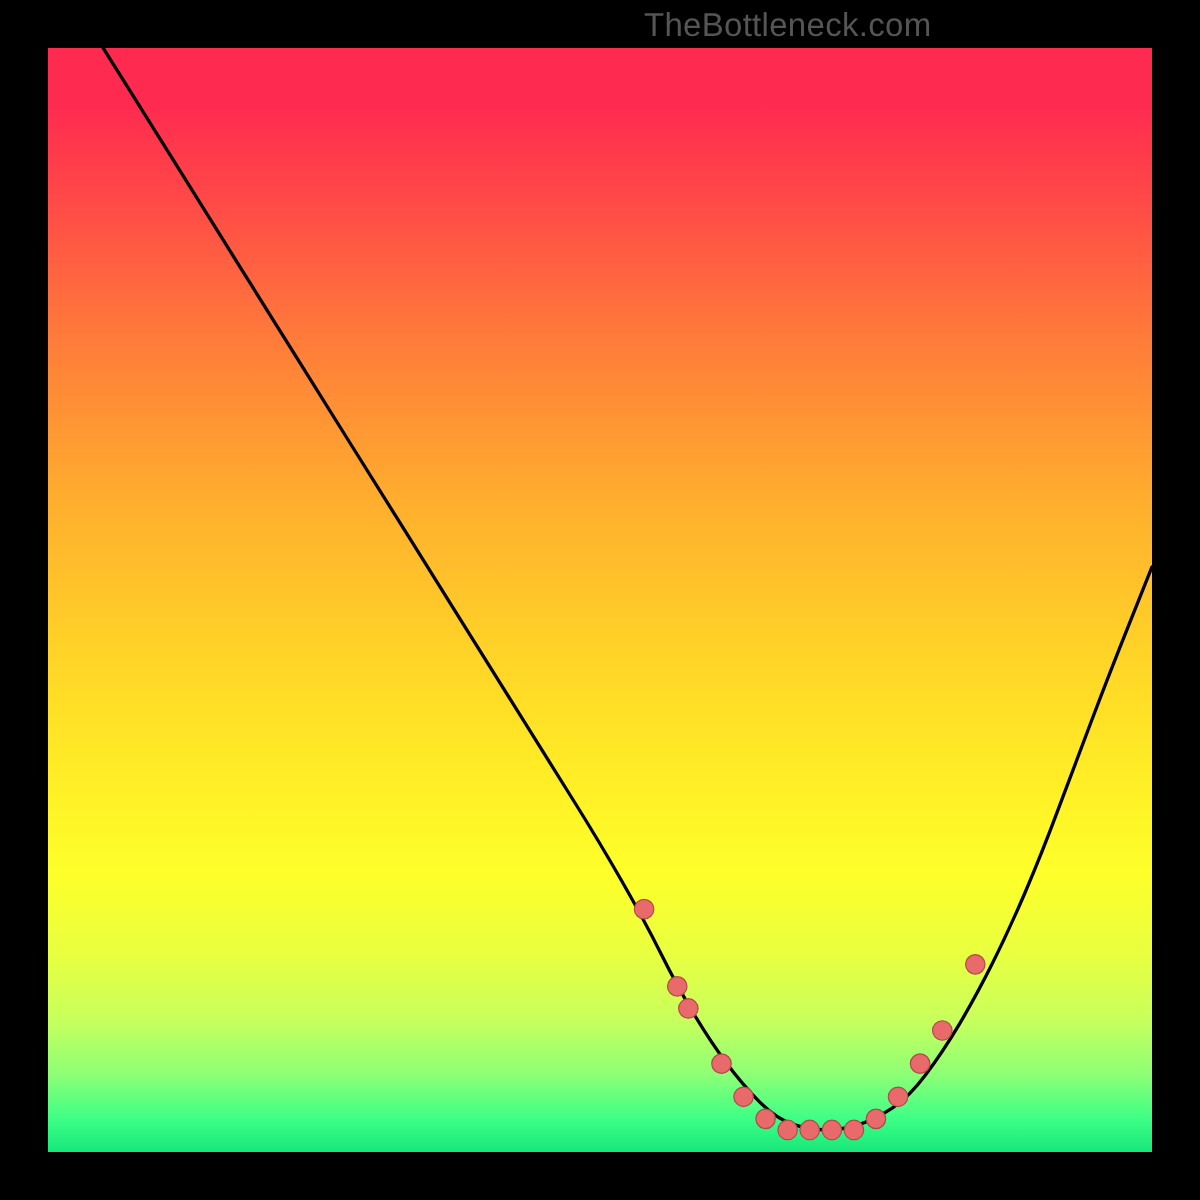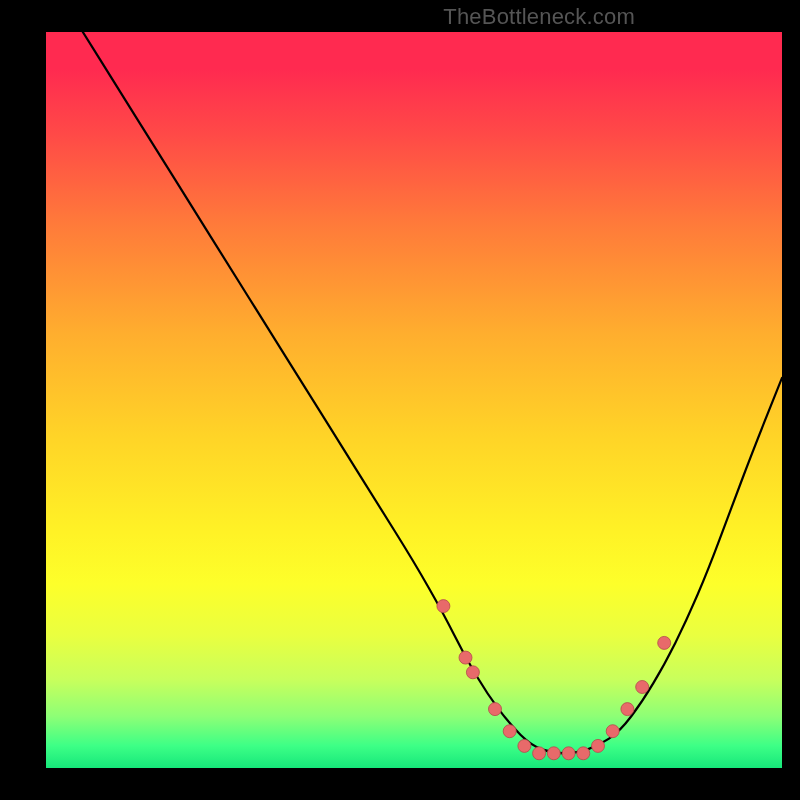--- a/index.html
+++ b/index.html
@@ -11,21 +11,20 @@
     overflow: hidden;
     font-family: Arial, Helvetica, sans-serif;
   }
   .frame {
     position: absolute;
     left: 0;
     top: 0;
     width: 633px;
     height: 800px;
     background: #000;
-    margin-left: 14px;
   }
   .watermark {
     position: absolute;
     top: 4px;
     right: 12px;
     color: #555;
     font-size: 22px;
     letter-spacing: 0.2px;
     z-index: 50;
   }

